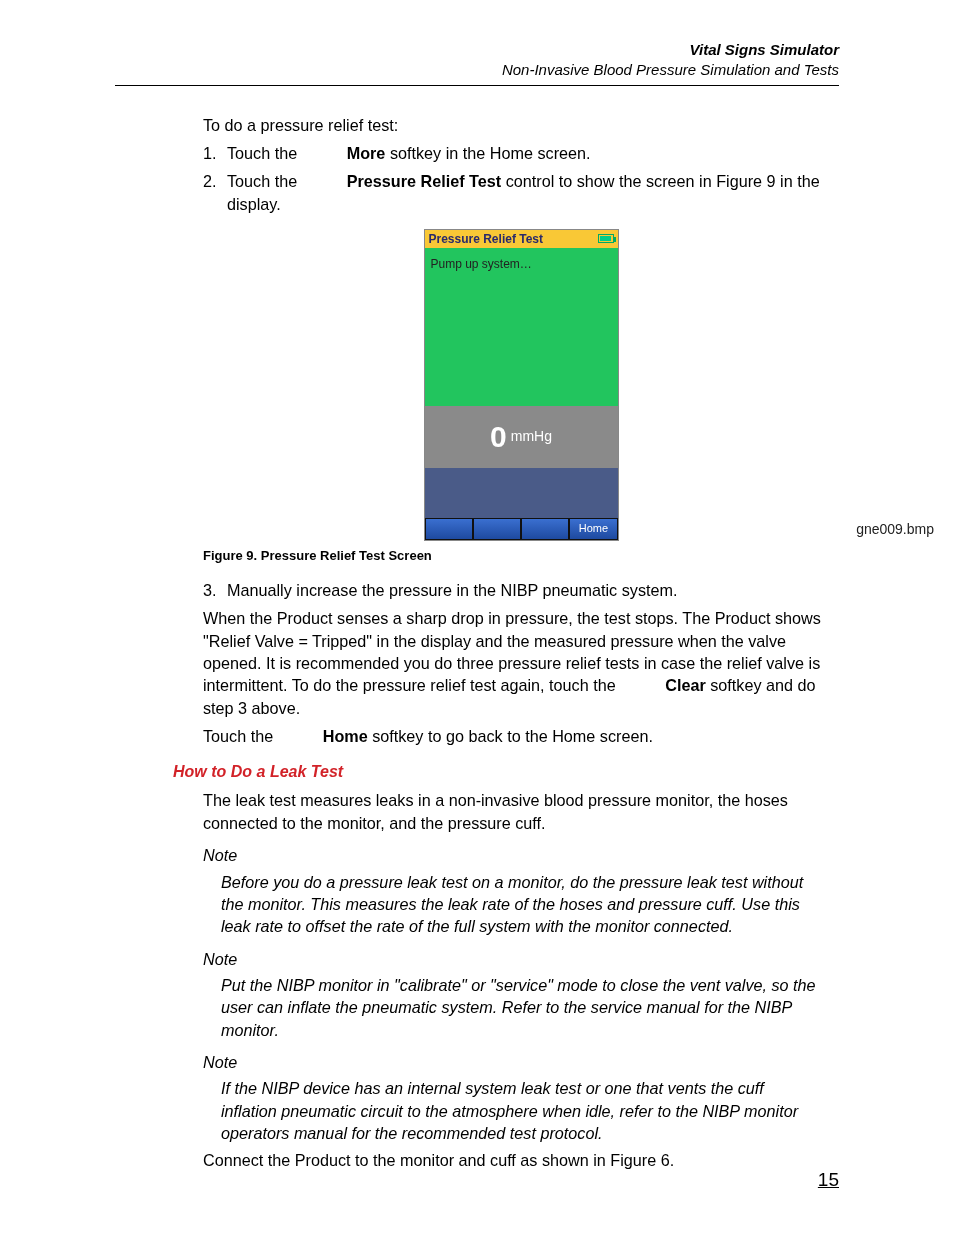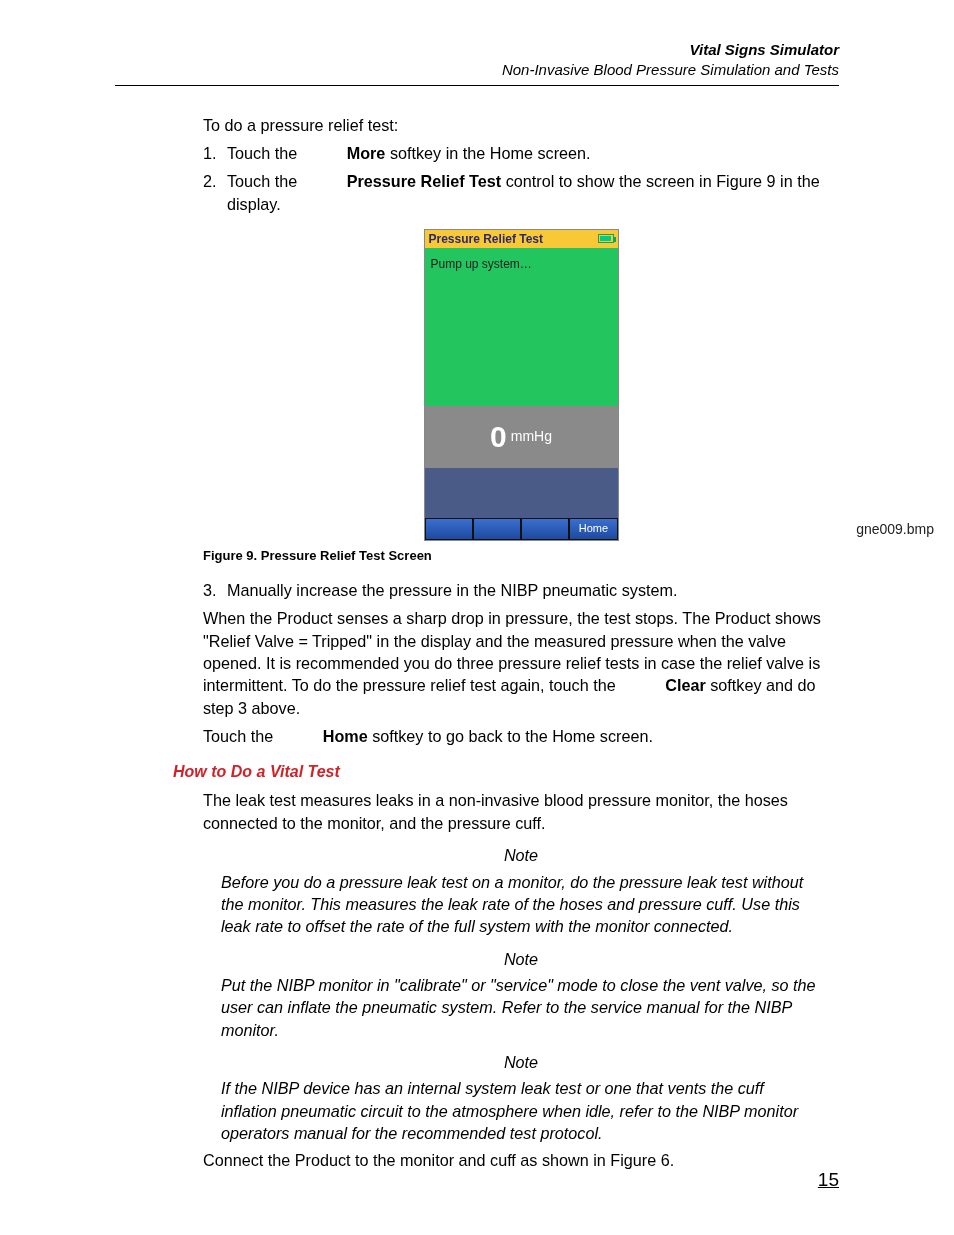--- a/index.html
+++ b/index.html
@@ -42,21 +42,21 @@
     font-size: 14px;
   }
   .ds-reading .big { font-size: 30px; font-weight: bold; margin-right: 4px; }
   .ds-mid { background: #4a5b88; height: 50px; }
   .ds-softkeys { display: flex; height: 22px; }
   .ds-sk { flex: 1; background: linear-gradient(#3a6fd0,#1e4aa0); border: 1px solid #111; color: #fff; font-size: 11px; display:flex; align-items:center; justify-content:center; }
   .fig-caption { text-align: left; font-weight: bold; font-size: 13px; margin: 6px 0 14px 0; }
   .fig-ref { position: absolute; right: -95px; bottom: 2px; font-size: 14px; color: #222; }
   .para { margin-bottom: 6px; }
   .section-title { color: #d22228; font-weight: bold; font-style: italic; font-size: 16px; margin: 14px 0 6px -30px; }
-  .note-label { text-align: center; font-style: italic; margin: 10px 0 4px 0; }
+  .note-label { font-style: italic; margin: 10px 0 4px 0; }
   .note-body { font-style: italic; padding: 0 18px 0 18px; margin-bottom: 4px; }
   .page-num { position: absolute; right: 115px; bottom: 44px; font-size: 19px; text-decoration: underline; }
   .battery-icon { width: 16px; height: 9px; border: 1px solid #0a6; position: relative; display:inline-block; }
   .battery-icon::after { content:""; position:absolute; right:-3px; top:2px; width:2px; height:5px; background:#0a6; }
   .battery-icon .fill { position:absolute; left:1px; top:1px; bottom:1px; width:11px; background:#0c8; }
 </style>
 </head>
 <body>
 
 <div class="header-right">
@@ -112,21 +112,21 @@
   </div>
 
   <div class="para">
     <span>When the Product senses a sharp drop in pressure, the test stops. The Product shows "Relief Valve = Tripped" in the display and the measured pressure when the valve opened. It is recommended you do three pressure relief tests in case the relief valve is intermittent. To do the pressure relief test again, touch the </span><b>Clear</b><span> softkey and do step 3 above.</span>
   </div>
 
   <div class="para">
     <span>Touch the </span><b>Home</b><span> softkey to go back to the Home screen.</span>
   </div>
 
-  <div class="section-title">How to Do a Vital Test</div>
+  <div class="section-title">How to Do a Leak Test</div>
 
   <div class="para">The leak test measures leaks in a non-invasive blood pressure monitor, the hoses connected to the monitor, and the pressure cuff.</div>
 
   <div class="note-label">Note</div>
   <div class="note-body">Before you do a pressure leak test on a monitor, do the pressure leak test without the monitor. This measures the leak rate of the hoses and pressure cuff. Use this leak rate to offset the rate of the full system with the monitor connected.</div>
 
   <div class="note-label">Note</div>
   <div class="note-body">Put the NIBP monitor in "calibrate" or "service" mode to close the vent valve, so the user can inflate the pneumatic system. Refer to the service manual for the NIBP monitor.</div>
 
   <div class="note-label">Note</div>

